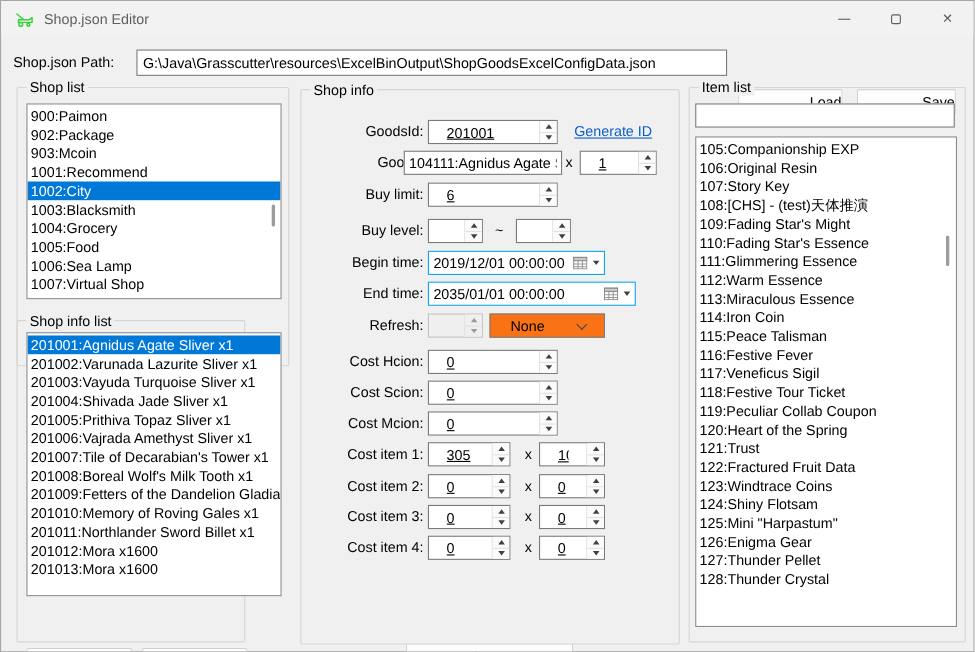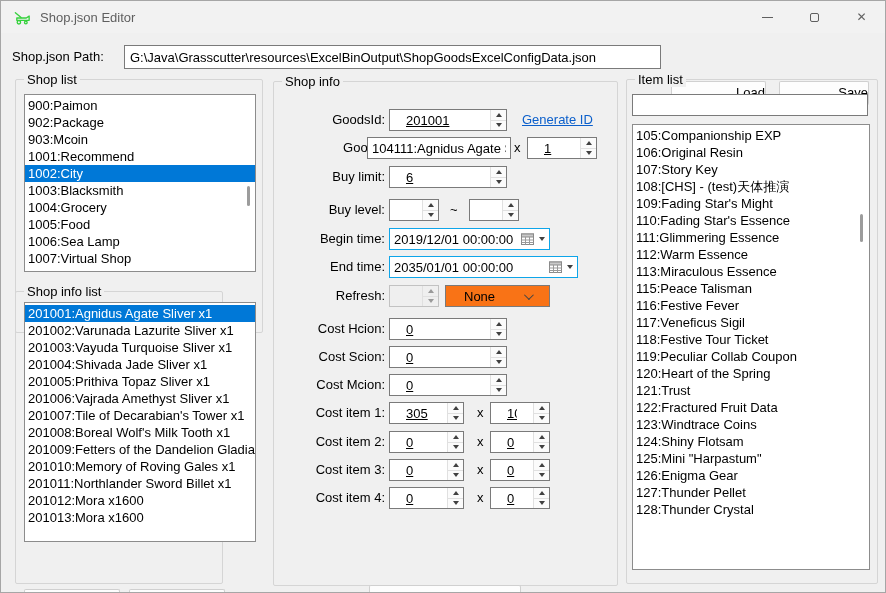--- a/index.html
+++ b/index.html
@@ -444,20 +444,21 @@
     <div class="listbox lb-item">
         <div class="lrow">105:Companionship EXP</div>
         <div class="lrow">106:Original Resin</div>
         <div class="lrow">107:Story Key</div>
         <div class="lrow">108:[CHS] - (test)天体推演</div>
         <div class="lrow">109:Fading Star's Might</div>
         <div class="lrow">110:Fading Star's Essence</div>
         <div class="lrow">111:Glimmering Essence</div>
         <div class="lrow">112:Warm Essence</div>
         <div class="lrow">113:Miraculous Essence</div>
+        <div class="lrow">114:Iron Coin</div>
         <div class="lrow">115:Peace Talisman</div>
         <div class="lrow">116:Festive Fever</div>
         <div class="lrow">117:Veneficus Sigil</div>
         <div class="lrow">118:Festive Tour Ticket</div>
         <div class="lrow">119:Peculiar Collab Coupon</div>
         <div class="lrow">120:Heart of the Spring</div>
         <div class="lrow">121:Trust</div>
         <div class="lrow">122:Fractured Fruit Data</div>
         <div class="lrow">123:Windtrace Coins</div>
         <div class="lrow">124:Shiny Flotsam</div>

